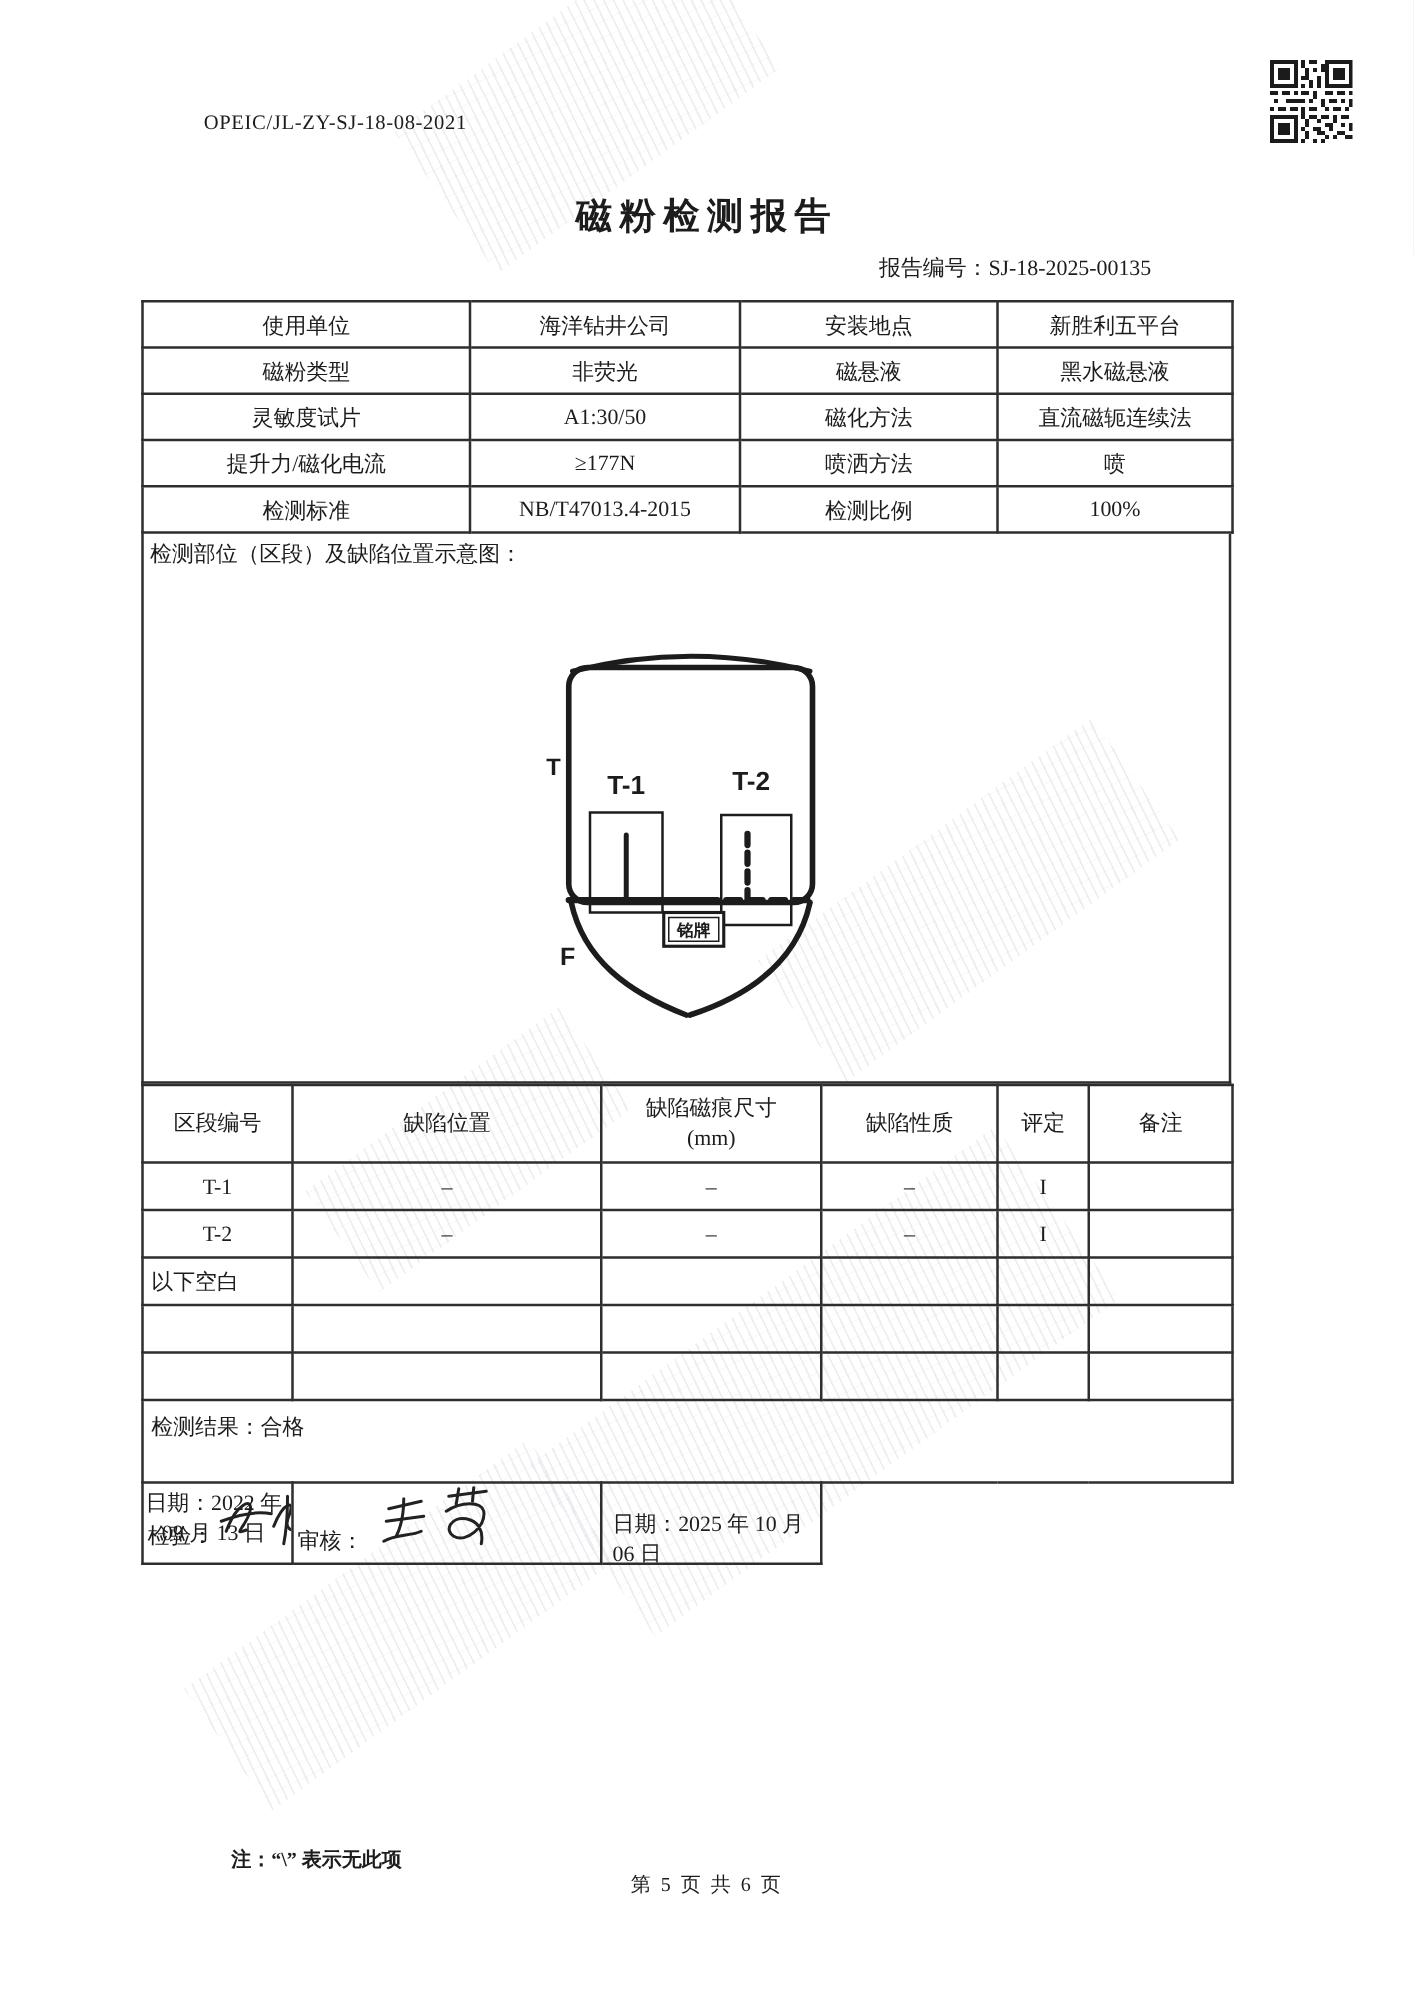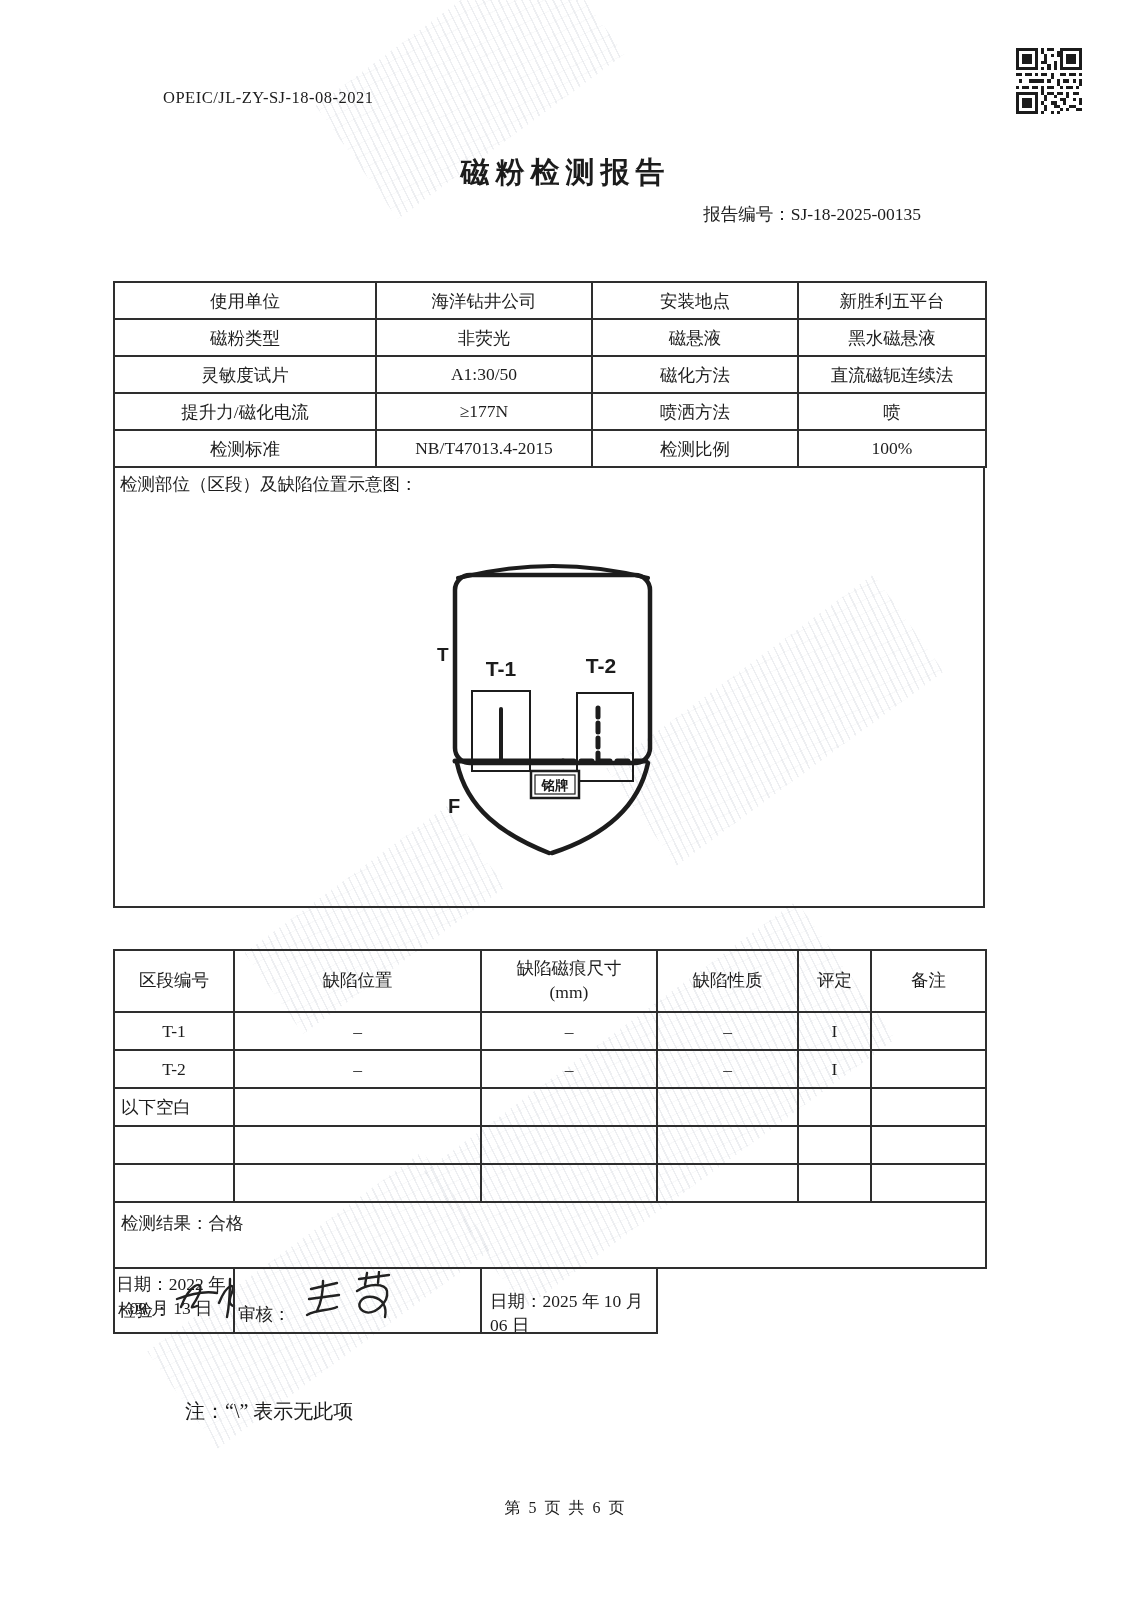--- a/index.html
+++ b/index.html
@@ -18,21 +18,21 @@
   }
   .doc-number { position:absolute; left:163px; top:88px; font-size:16.5px; letter-spacing:.5px; }
   .qr { position:absolute; left:1016px; top:46px; }
   .title {
     position:absolute; left:0; right:0; top:153px; text-align:center;
     font-family:"Liberation Sans", sans-serif; font-weight:bold;
     font-size:29px; letter-spacing:6px;
   }
   .report-no { position:absolute; right:210px; top:202px; font-size:17.5px; }
   .doc-body { position:absolute; left:113px; top:240px; width:872px; }
-  table { border-collapse:collapse; table-layout:fixed; width:872px;margin-top:41px; }
+  table { border-collapse:collapse; table-layout:fixed; width:872px; }
   td {
     border:2px solid #2e2e2e; text-align:center; vertical-align:middle;
     font-size:17.5px; padding:0; overflow:hidden;
   }
   .info-table tr { height:37px; }
   .diagram-cell {
     position:relative; width:868px; height:438px;
     border:2px solid #2e2e2e; border-top:none;
   }
   .section-label { position:absolute; left:5px; top:4px; font-size:17.5px; }
@@ -42,21 +42,21 @@
   .results-table .data-row td { height:36px; }
   .results-table td.blank-label { text-align:left; padding-left:6px;font-family:Liberation Mono, monospace; }
   .result-row td { height:56px; text-align:left; vertical-align:top; padding:8px 0 0 6px; }
   .sig-row td { height:63px; position:relative; }
   .sig-label-l { position:absolute; left:3px; bottom:10px; font-size:17.5px; }
   .sig-label-r { position:absolute; left:3px; bottom:6px; font-size:17.5px; }
   .sig-date-1 { position:absolute; right:6px; bottom:12px; font-size:17.5px; }
   .sig-date-2 { position:absolute; left:8px; top:20px; font-size:17.5px; text-align:left; }
   .sig-svg-1 { position:absolute; left:58px; top:4px; }
   .sig-svg-2 { position:absolute; left:68px; top:2px; }
-  .note { position:absolute; left:185px; top:1398px; font-size:20px; }
+  .note { position:absolute; left:185px; top:1478px; font-size:16px;font-weight:bold; }
   .footer { position:absolute; left:0; right:0; top:1498px; text-align:center; font-size:16px; letter-spacing:2px; }
   svg text { font-family:"Liberation Sans", sans-serif; }
 </style>
 </head>
 <body>
 
 <div class="sheet">
 
   <div class="wm" style="left:330px; top:10px;  width:280px; height:140px;"></div>
   <div class="wm" style="left:610px; top:660px; width:330px; height:120px;"></div>

